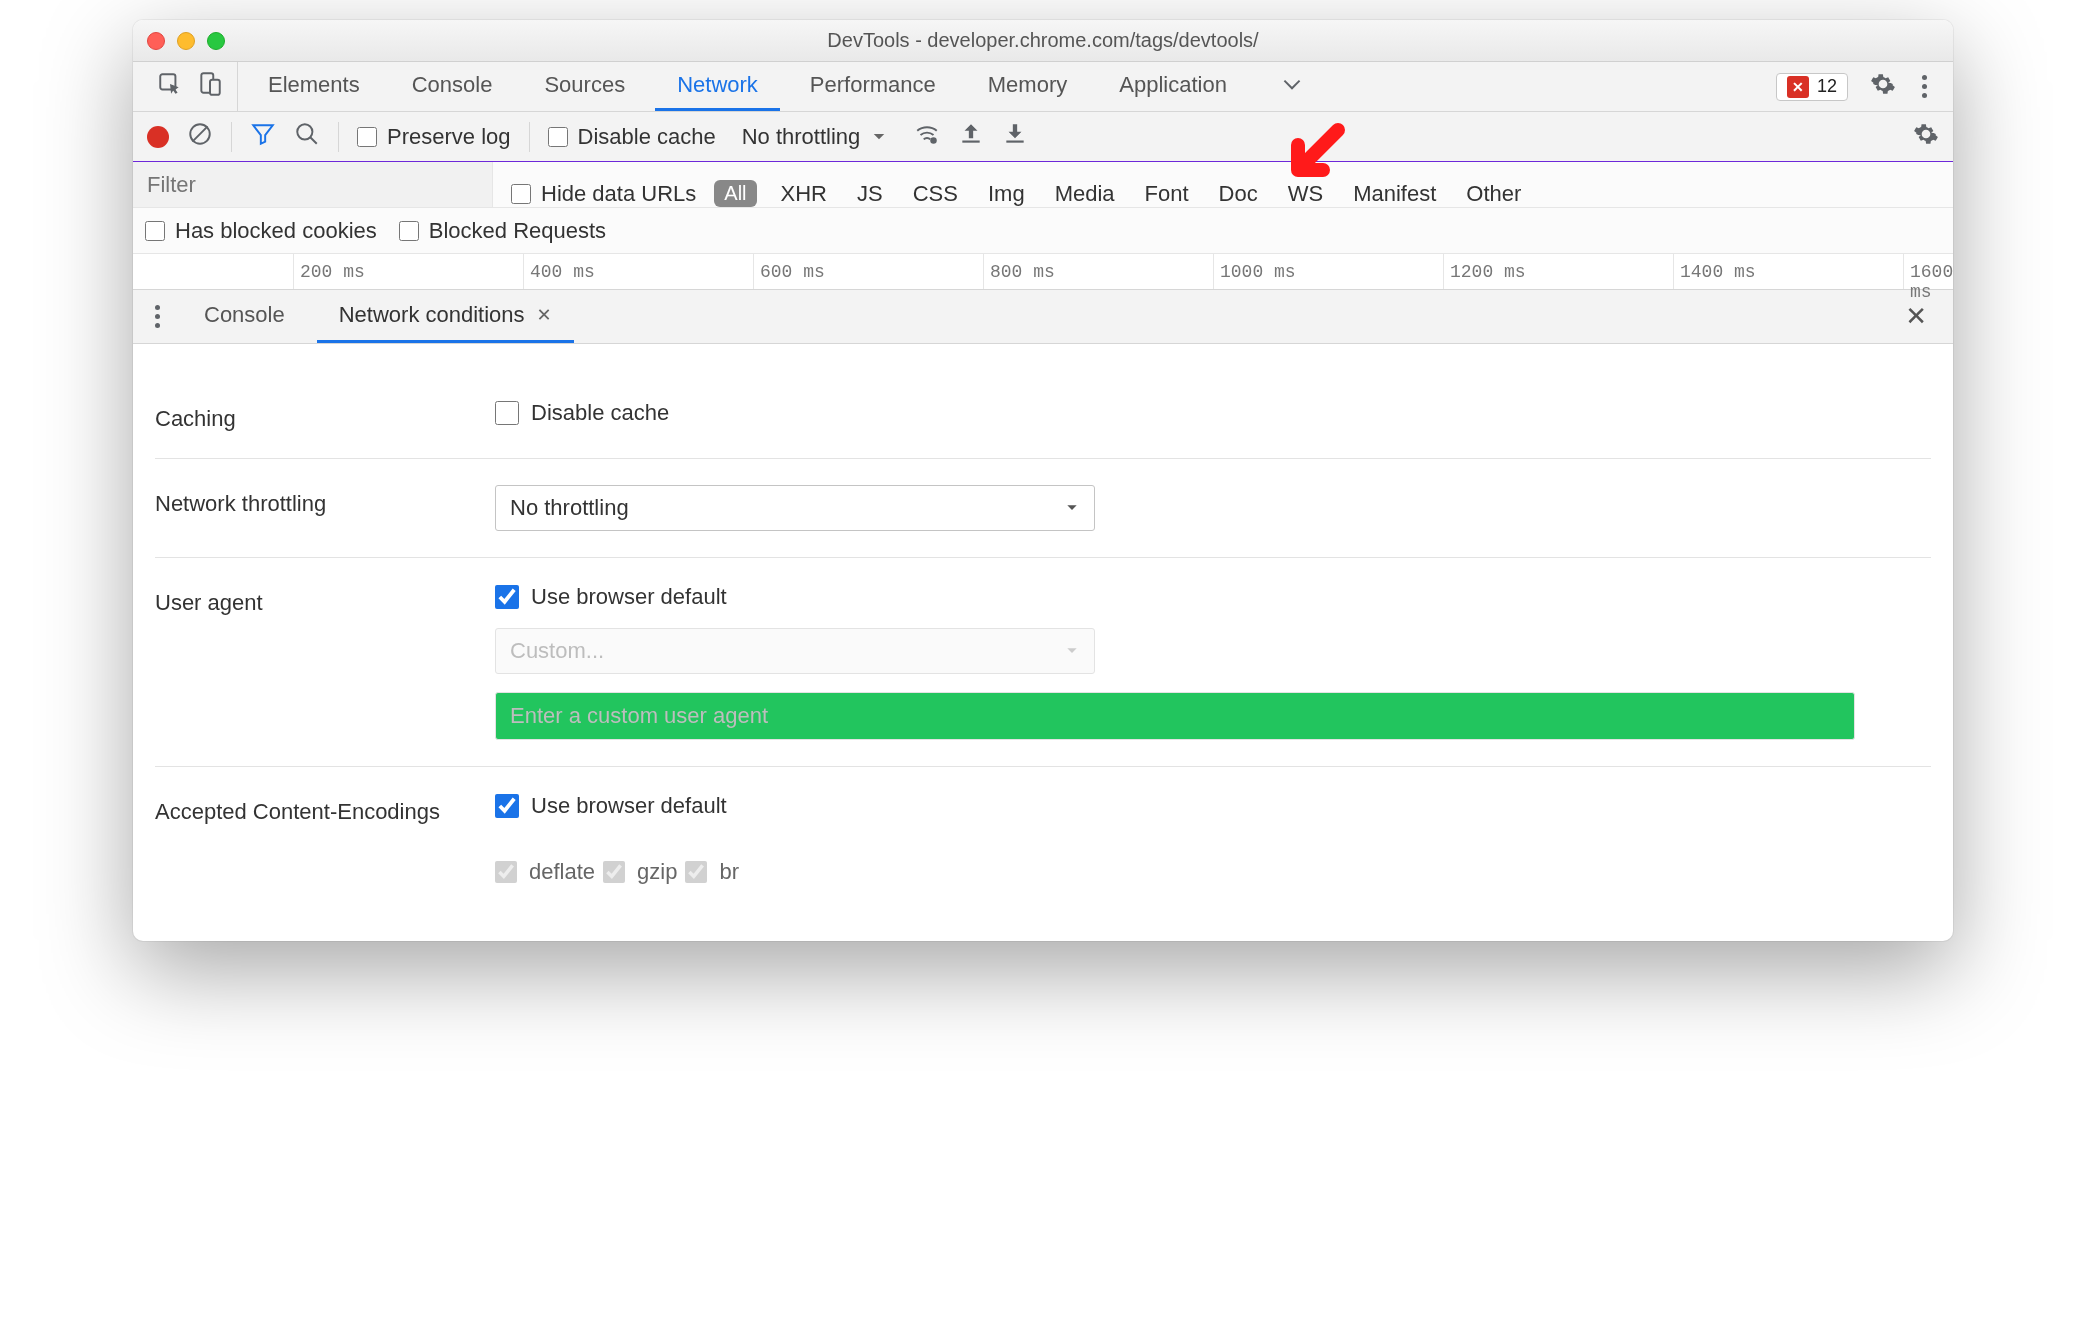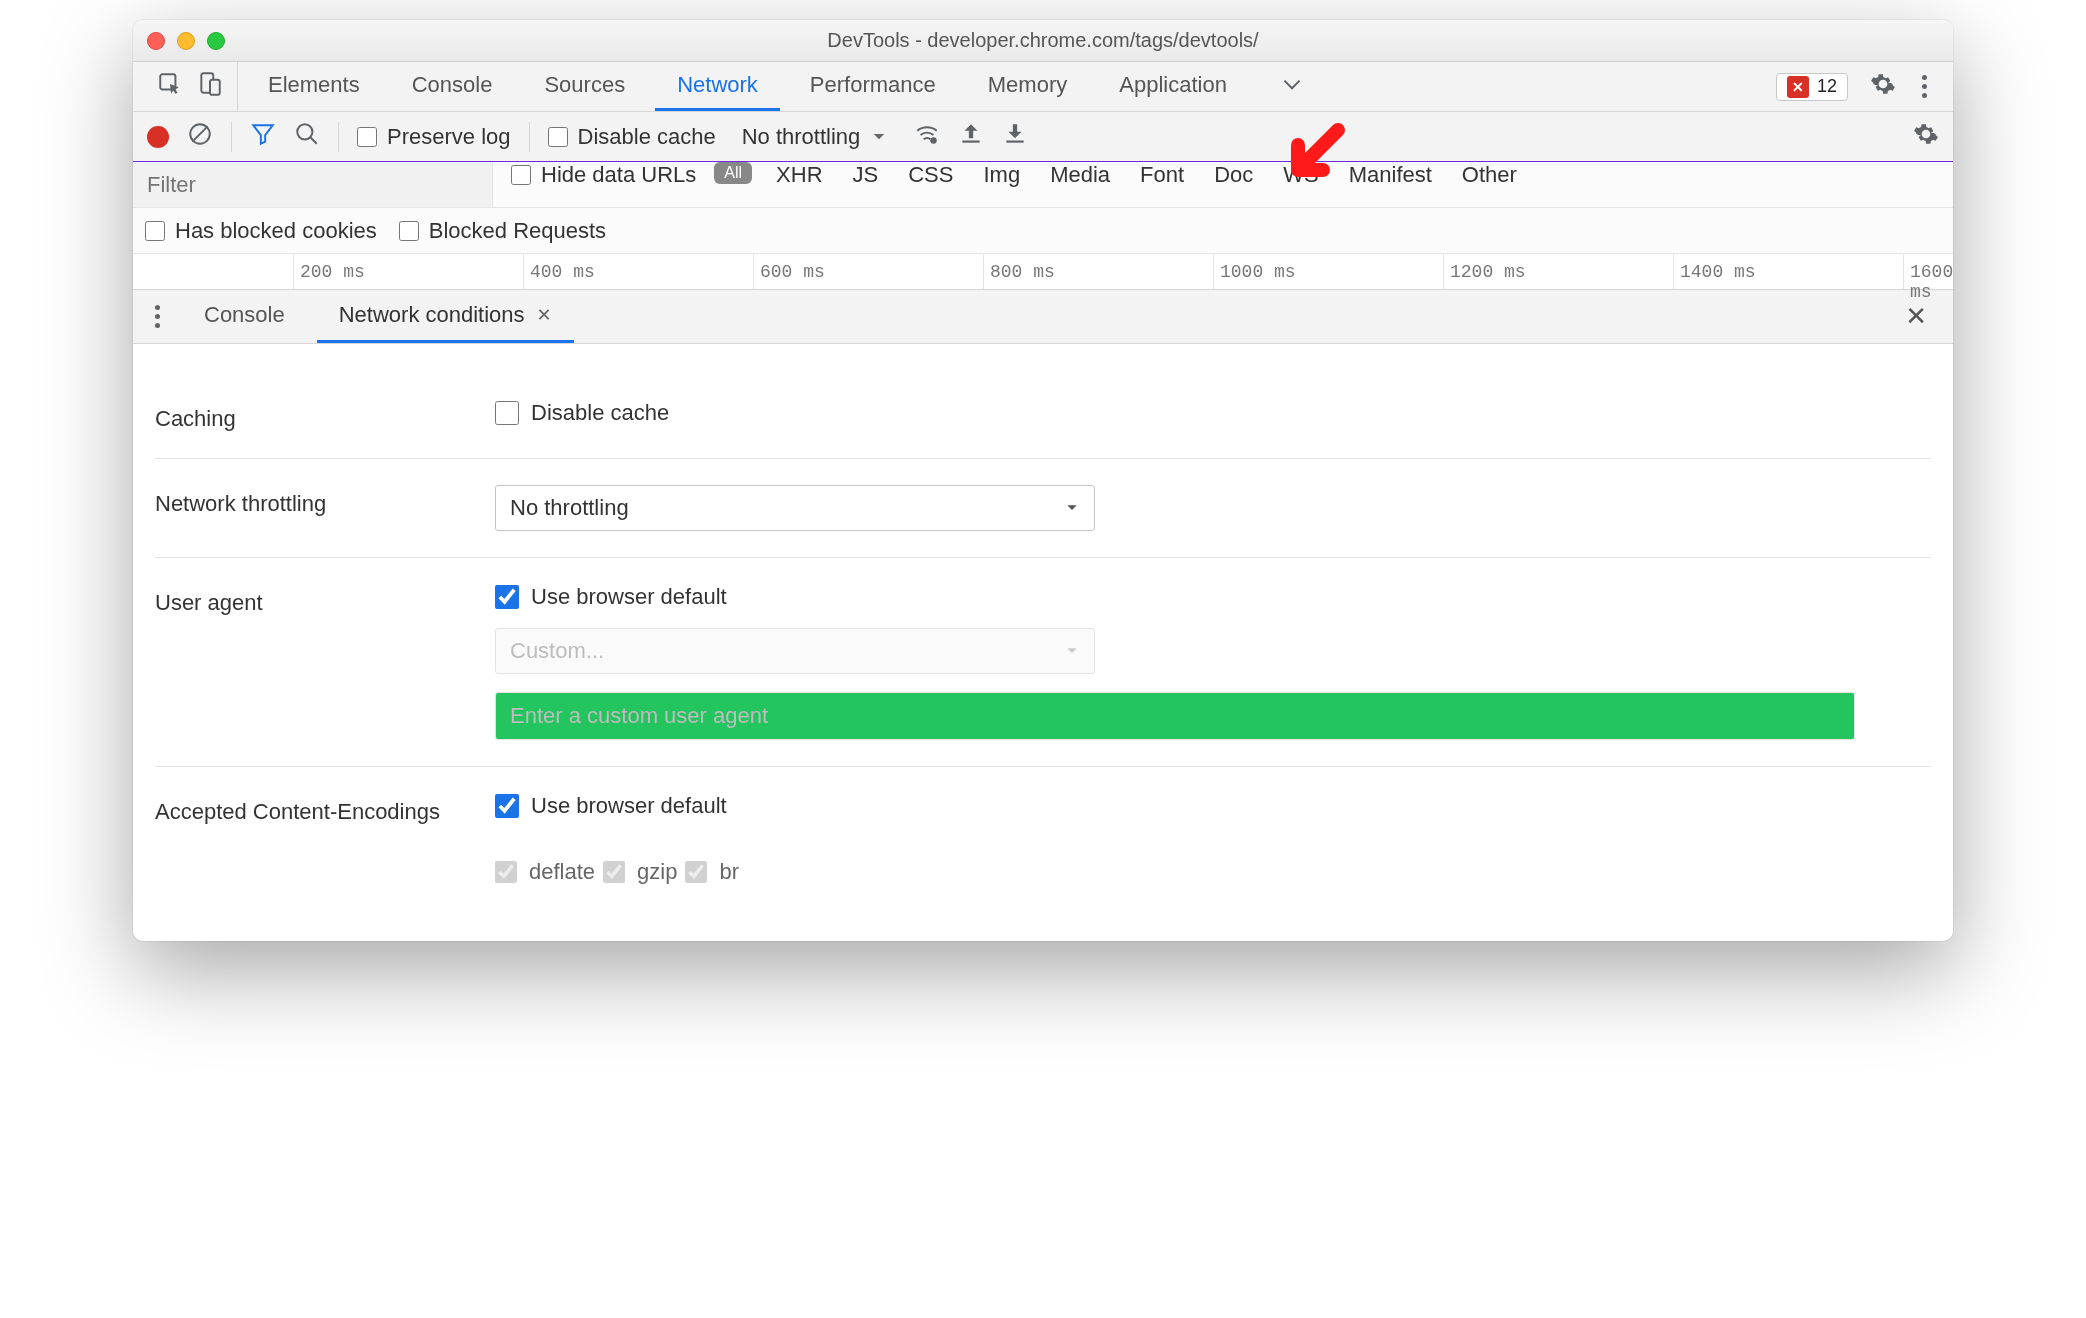--- a/index.html
+++ b/index.html
@@ -89,28 +89,28 @@
   }
   .rec-dot{ width:22px;height:22px;border-radius:50%;background:#d93025; }
   .divider{ width:1px;height:30px;background:#d6d6d6; }
   .chk{ display:flex;align-items:center;gap:10px;color:#333;font-size:22px; }
   .chk input{ width:20px;height:20px; }
   .throttle-sel{ display:flex;align-items:center;gap:10px;color:#333;font-size:22px;padding:0 8px; }
   .net-toolbar .right{ margin-left:auto;display:flex;align-items:center;gap:20px; }
 
   
   .filter-row{
-    display:flex;align-items:flex-start;height:46px;border-bottom:1px solid #e6e6e6;
+    display:flex;align-items:flex-end;height:46px;border-bottom:1px solid #e6e6e6;
     background:#fbfbfb;padding:0 0 0 0;gap:18px;font-size:22px;color:#333;
   }
   .filter-input{
     width:360px;height:100%;border:none;border-right:1px solid #e6e6e6;
     background:#f1f1f1;padding:0 14px;font-size:22px;color:#888;
   }
-  .pill{ background:#888;color:#fff;border-radius:6px;padding:2px 10px;font-size:16px; }
+  .pill{ background:#888;color:#fff;border-radius:6px;padding:2px 10px;font-size:20px; }
   .filter-row .ftype{ padding:0 6px;cursor:default; }
 
   
   .filter-row2{
     display:flex;align-items:center;gap:22px;height:46px;
     border-bottom:1px solid #e6e6e6;background:#fbfbfb;padding:0 12px;font-size:22px;
   }
 
   
   .timeline{ position:relative;height:36px;border-bottom:1px solid #d6d6d6;background:#fff;font-family:Liberation Mono, monospace; }

